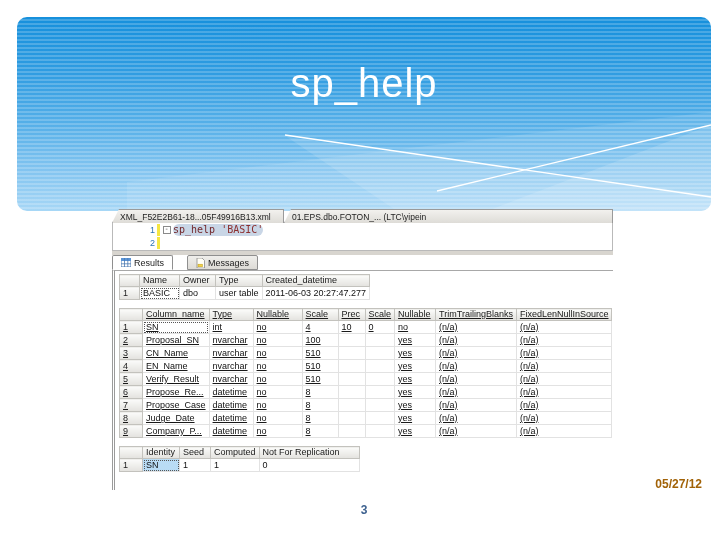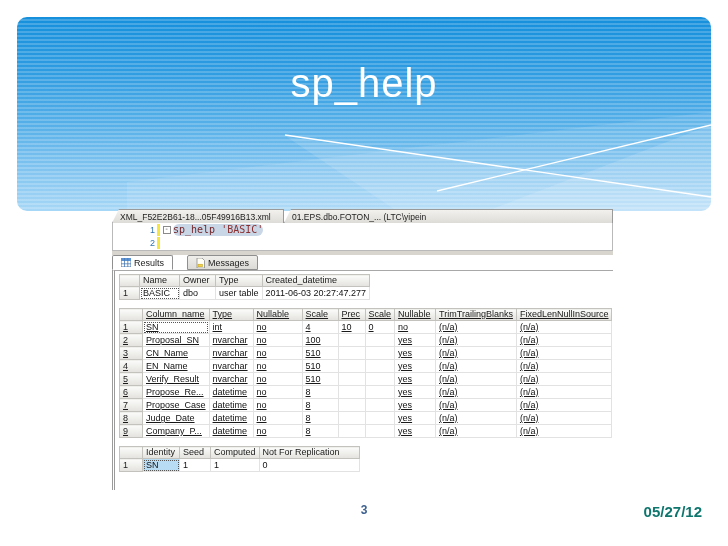--- a/index.html
+++ b/index.html
@@ -12,21 +12,21 @@
       repeating-linear-gradient(180deg, rgba(255,255,255,0) 0 2px, rgba(255,255,255,.20) 2px 4px),
       linear-gradient(180deg,#1690dc 0%,#2f9ce1 28%,#55afe8 55%,#84c5f0 80%,#a7d7f6 100%);
     overflow:hidden;}
   .banner svg{position:absolute;left:0;top:0;}
   .slide-title{position:absolute;left:0;right:0;top:44px;text-align:center;
     color:#ffffff;font-size:40px;font-weight:400;letter-spacing:1px;}
 
   
   .page-num{position:absolute;left:0;right:0;top:503px;text-align:center;
     color:#3d618f;font-size:12px;font-weight:600;}
-  .slide-date{position:absolute;right:26px;top:503px;color:#0f766e;font-size:15px;font-weight:600;}
+  .slide-date{position:absolute;right:26px;top:477px;color:#a16207;font-size:12px;font-weight:600;}
 
   
   .shot{position:absolute;left:112px;top:209px;width:501px;height:281px;font-size:9px;color:#1a1a1a;}
 
   
   .tabbar{position:absolute;left:0;top:0;width:501px;height:14px;display:flex;align-items:flex-end;}
   .dtab{height:14px;line-height:14px;padding:0 7px;white-space:nowrap;overflow:hidden;
     background:linear-gradient(#f2f1ee,#dedcd7);border:1px solid #9a9a9a;border-bottom:none;
     box-sizing:border-box;font-size:8.5px;color:#222;
     clip-path:polygon(7px 0,100% 0,100% 100%,0 100%);}

